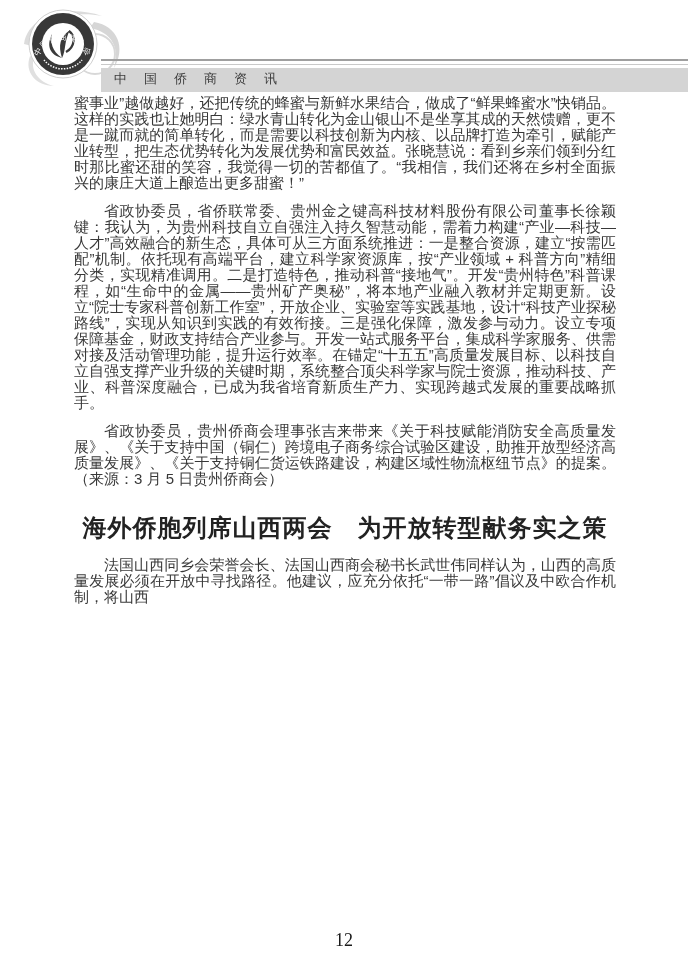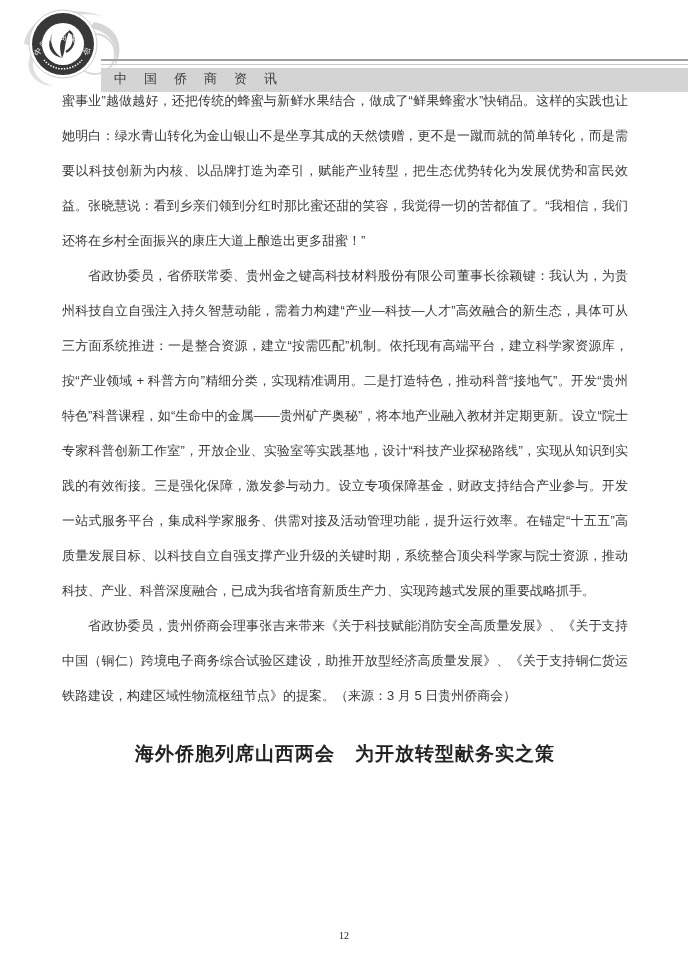--- a/index.html
+++ b/index.html
@@ -11,30 +11,30 @@
   .logo{position:absolute;left:6px;top:0;width:130px;height:100px;}
   .masthead-bar{position:absolute;left:101px;right:0;top:31px;height:24px;
                 background:#d4d4d4;margin-top:37px;}
   .masthead-text{display:inline-block;margin-left:13px;line-height:22px;
                  font-size:13px;color:#3c3c3c;letter-spacing:17px;white-space:nowrap;}
   .header-rule{position:absolute;left:101px;right:0;top:59px;height:3px;
                border-top:2px solid #9f9f9f;border-bottom:1px solid #c9c9c9;}
 
   
   .content{position:absolute;left:62px;top:83px;width:566px;color:#383838;}
-  .para{margin:0;font-size:13px;line-height:35px;text-align:justify;
+  .para{margin:12px;font-size:15px;line-height:16px;text-align:justify;
         text-indent:2em;word-break:break-all;}
   .para.no-indent{text-indent:0;}
-  .article-title{margin:28px 0 16px;font-size:19px;line-height:26px;font-weight:700;
+  .article-title{margin:28px 0 16px;font-size:24px;line-height:26px;font-weight:700;
                  text-align:center;text-indent:0;color:#222222;letter-spacing:1px;}
 
   
   .page-footer{position:absolute;top:930px;left:0;width:688px;text-align:center;
                font-family:"Liberation Serif","DejaVu Serif",serif;
-               font-size:10px;color:#1a1a1a;}
+               font-size:18px;color:#1a1a1a;}
 </style>
 </head>
 <body>
 
 <div class="page">
 
   <header>
     <svg class="logo" viewBox="0 0 130 100">
 
       <path d="M18 44 C22 16 60 4 96 16 C64 10 34 20 26 46 Z" fill="#dcdcdc"></path>
@@ -69,20 +69,21 @@
 
   <main class="content">
     <section>
       <p class="para no-indent">蜜事业”越做越好，还把传统的蜂蜜与新鲜水果结合，做成了“鲜果蜂蜜水”快销品。这样的实践也让她明白：绿水青山转化为金山银山不是坐享其成的天然馈赠，更不是一蹴而就的简单转化，而是需要以科技创新为内核、以品牌打造为牵引，赋能产业转型，把生态优势转化为发展优势和富民效益。张晓慧说：看到乡亲们领到分红时那比蜜还甜的笑容，我觉得一切的苦都值了。“我相信，我们还将在乡村全面振兴的康庄大道上酿造出更多甜蜜！”</p>
       <p class="para">省政协委员，省侨联常委、贵州金之键高科技材料股份有限公司董事长徐颖键：我认为，为贵州科技自立自强注入持久智慧动能，需着力构建“产业—科技—人才”高效融合的新生态，具体可从三方面系统推进：一是整合资源，建立“按需匹配”机制。依托现有高端平台，建立科学家资源库，按“产业领域 + 科普方向”精细分类，实现精准调用。二是打造特色，推动科普“接地气”。开发“贵州特色”科普课程，如“生命中的金属——贵州矿产奥秘”，将本地产业融入教材并定期更新。设立“院士专家科普创新工作室”，开放企业、实验室等实践基地，设计“科技产业探秘路线”，实现从知识到实践的有效衔接。三是强化保障，激发参与动力。设立专项保障基金，财政支持结合产业参与。开发一站式服务平台，集成科学家服务、供需对接及活动管理功能，提升运行效率。在锚定“十五五”高质量发展目标、以科技自立自强支撑产业升级的关键时期，系统整合顶尖科学家与院士资源，推动科技、产业、科普深度融合，已成为我省培育新质生产力、实现跨越式发展的重要战略抓手。</p>
       <p class="para">省政协委员，贵州侨商会理事张吉来带来《关于科技赋能消防安全高质量发展》、《关于支持中国（铜仁）跨境电子商务综合试验区建设，助推开放型经济高质量发展》、《关于支持铜仁货运铁路建设，构建区域性物流枢纽节点》的提案。（来源：3 月 5 日贵州侨商会）</p>
     </section>
 
     <section>
       <h2 class="article-title">海外侨胞列席山西两会　为开放转型献务实之策</h2>
+      <p class="para">法国山西同乡会荣誉会长、法国山西商会秘书长武世伟同样认为，山西的高质量发展必须在开放中寻找路径。他建议，应充分依托“一带一路”倡议及中欧合作机制，将山西</p>
     </section>
   </main>
 
   <footer class="page-footer">
     <span>12</span>
   </footer>
 
 </div>
 
 </body></html>

